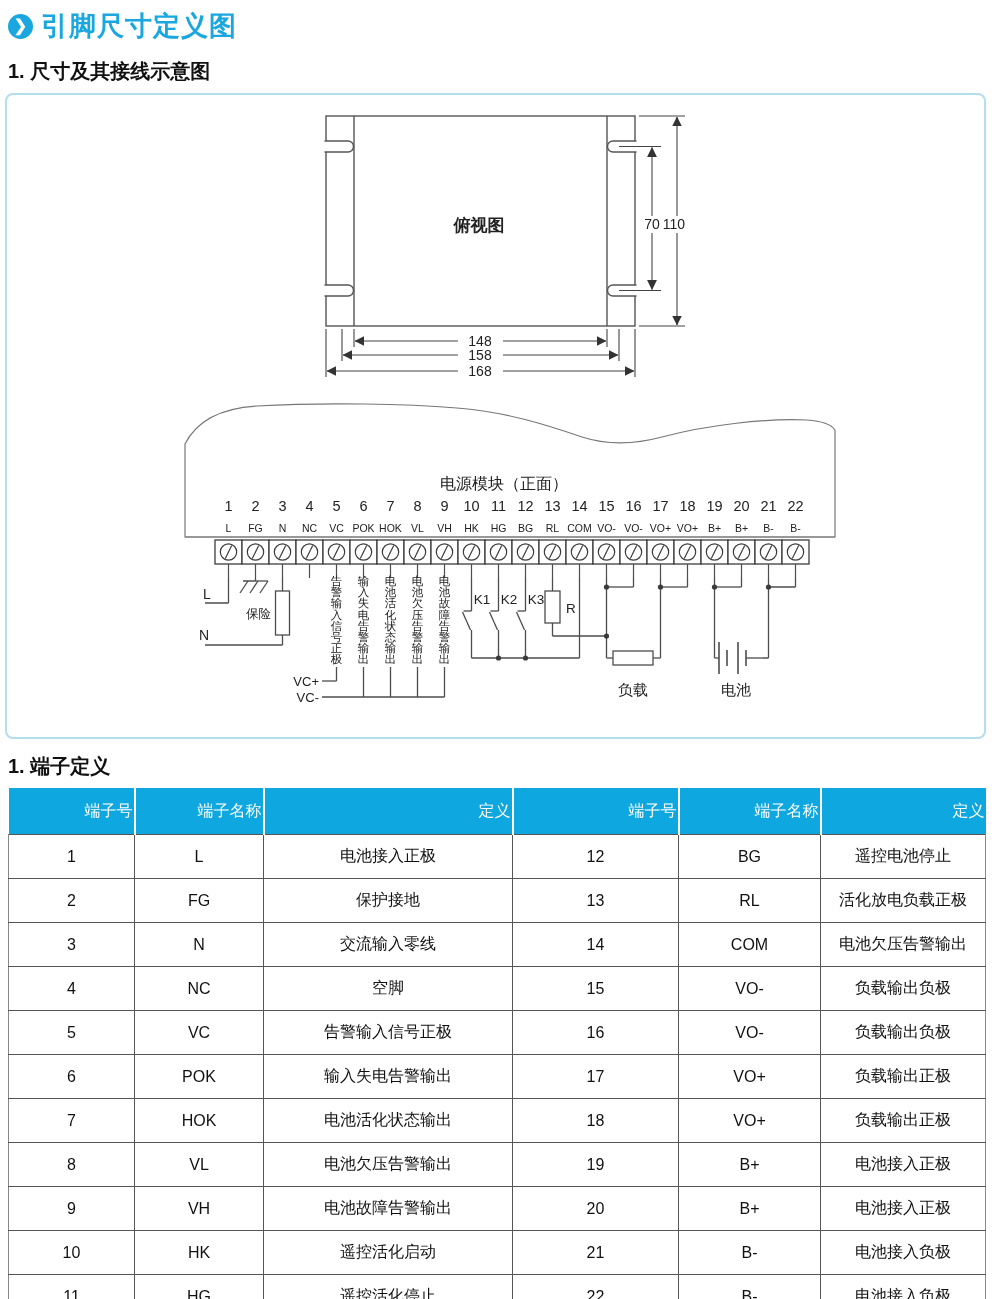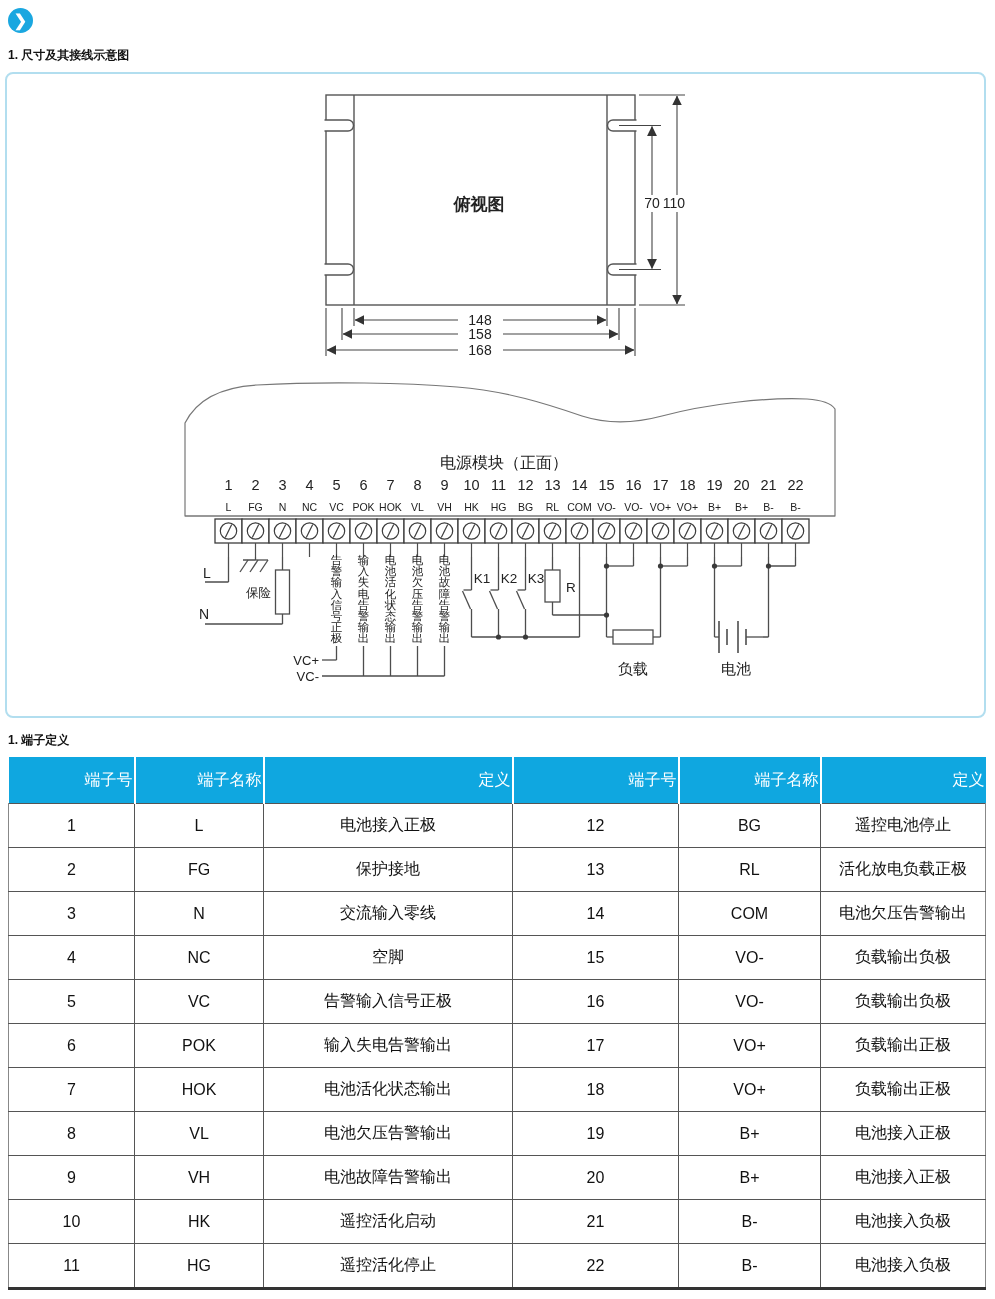--- a/index.html
+++ b/index.html
@@ -1,39 +1,40 @@
 <!DOCTYPE html>
 <html style="--accent: #1aa7e0; --table_header_bg: #0fa7e0; --box_border: #b2deef;"><head>
 <meta charset="utf-8">
 <style>
   html,body{margin:0;padding:0;background:#fff;font-family:"Liberation Sans",sans-serif;}
   body{width:995px;height:1299px;position:relative;color:#111;}
   .page-header{display:flex;align-items:center;gap:8px;padding:8px 0 0 8px;}
   .arrow-badge{width:25px;height:25px;border-radius:50%;background:var(--accent);color:#fff;
     display:flex;align-items:center;justify-content:center;font-size:16px;font-weight:bold;line-height:1;}
   .page-title{color:var(--accent);font-size:27px;font-weight:bold;letter-spacing:1px;}
-  .section-heading{font-size:12px;font-weight:600;margin:14px 0 8px 8px;color:#111;}
+  .section-heading{font-size:20px;font-weight:600;margin:14px 0 8px 8px;color:#111;}
   .diagram-box{margin:2px 5px 0 5px;width:981px;height:646px;border:2px solid var(--box_border);
     border-radius:8px;box-sizing:border-box;background:#fff;overflow:hidden;}
   svg text{font-family:"Liberation Sans",sans-serif;}
   .term-table{margin:2px 0 0 8px;border-collapse:collapse;table-layout:fixed;width:977px;}
   .term-table th{background:var(--table_header_bg);color:#fff;font-weight:normal;font-size:16px;
     height:44px;border-right:2px solid #fff;text-align:right;}
   .term-table th:last-child{border-right:none;}
   .term-table td{border:1px solid #555;border-left:1px solid #666;text-align:center;font-size:16px;
     height:41px;color:#111;}
   .term-table tr td:first-child{border-left:1px solid #888;}
   .term-table tr td:last-child{border-right:1px solid #888;}
   .term-table tbody tr:last-child td{border-bottom:3px solid #333;}
 </style>
 </head>
 <body>
 
 <div class="page-header">
   <span class="arrow-badge">❯</span>
+  <span class="page-title">引脚尺寸定义图</span>
 </div>
 
 <div class="section-heading">1. 尺寸及其接线示意图</div>
 
 <div class="diagram-box">
 <svg width="977" height="642" viewBox="0 0 977 642">
   <defs>
     <marker id="arr" viewBox="0 0 10 10" refX="9.5" refY="5" markerWidth="9" markerHeight="9" orient="auto-start-reverse">
       <path d="M0,0 L10,5 L0,10 z" fill="#333"></path>
     </marker>

